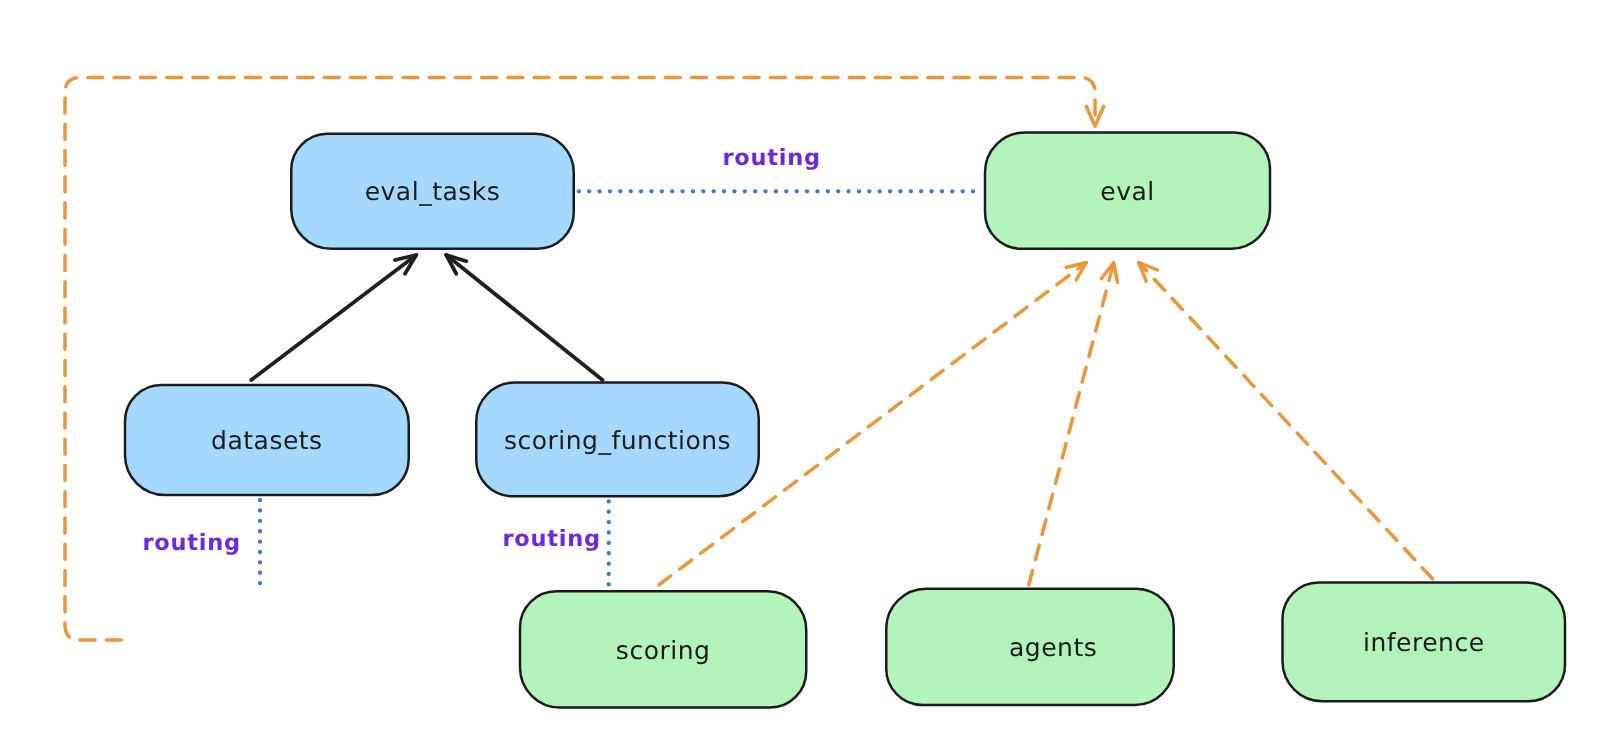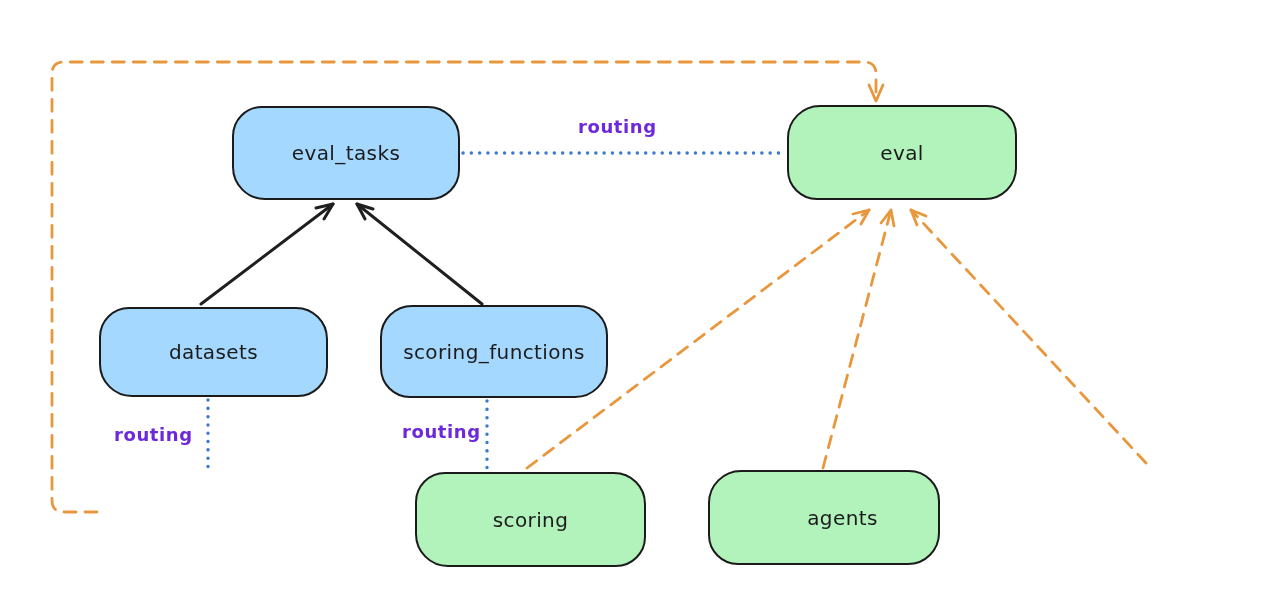--- a/index.html
+++ b/index.html
@@ -108,20 +108,23 @@
 
 
   <div class="node green node-scoring">
     <span>scoring</span>
   </div>
 
   <div class="node green node-agents">
     <span>agents</span>
   </div>
 
+  <div class="node green node-inference">
+    <span>inference</span>
+  </div>
 
   <div class="edge-label label-routing-top">routing</div>
 
   <div class="edge-label label-routing-left">routing</div>
 
   <div class="edge-label label-routing-mid">routing</div>
 
 </div>
 
 </body></html>

